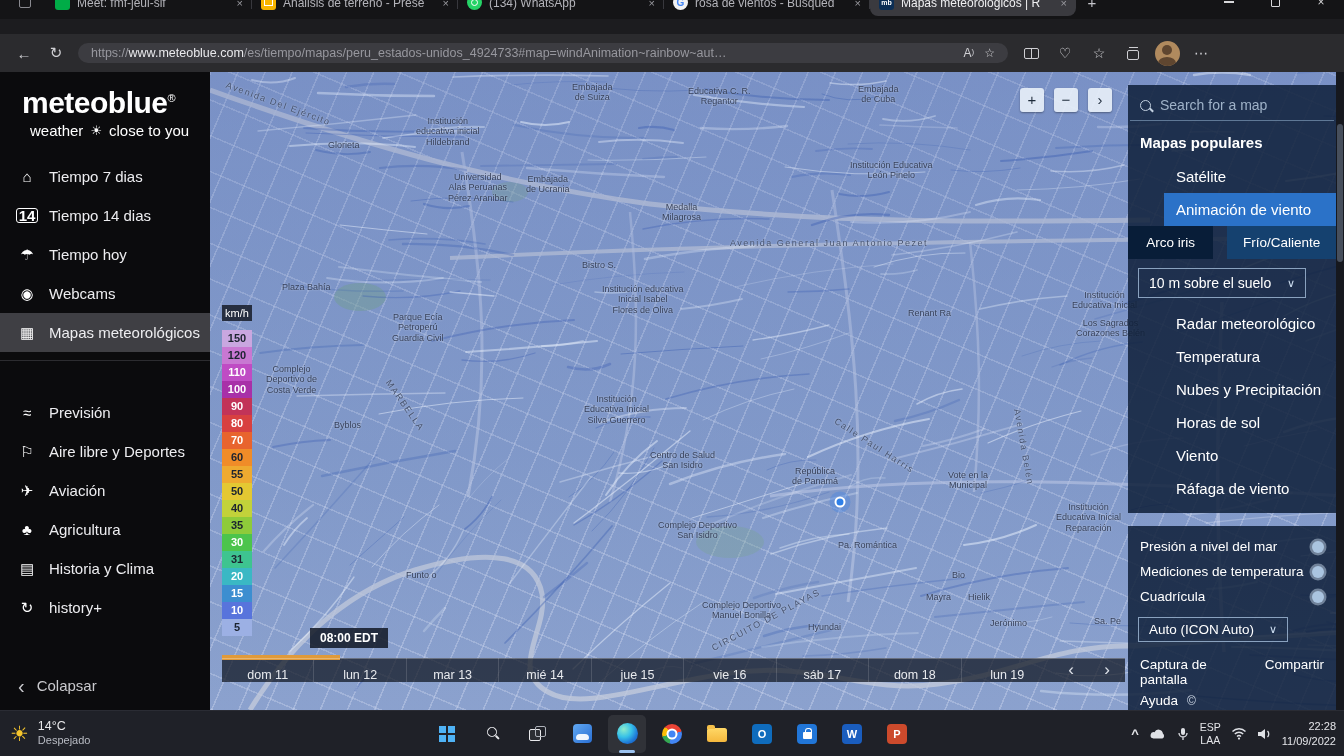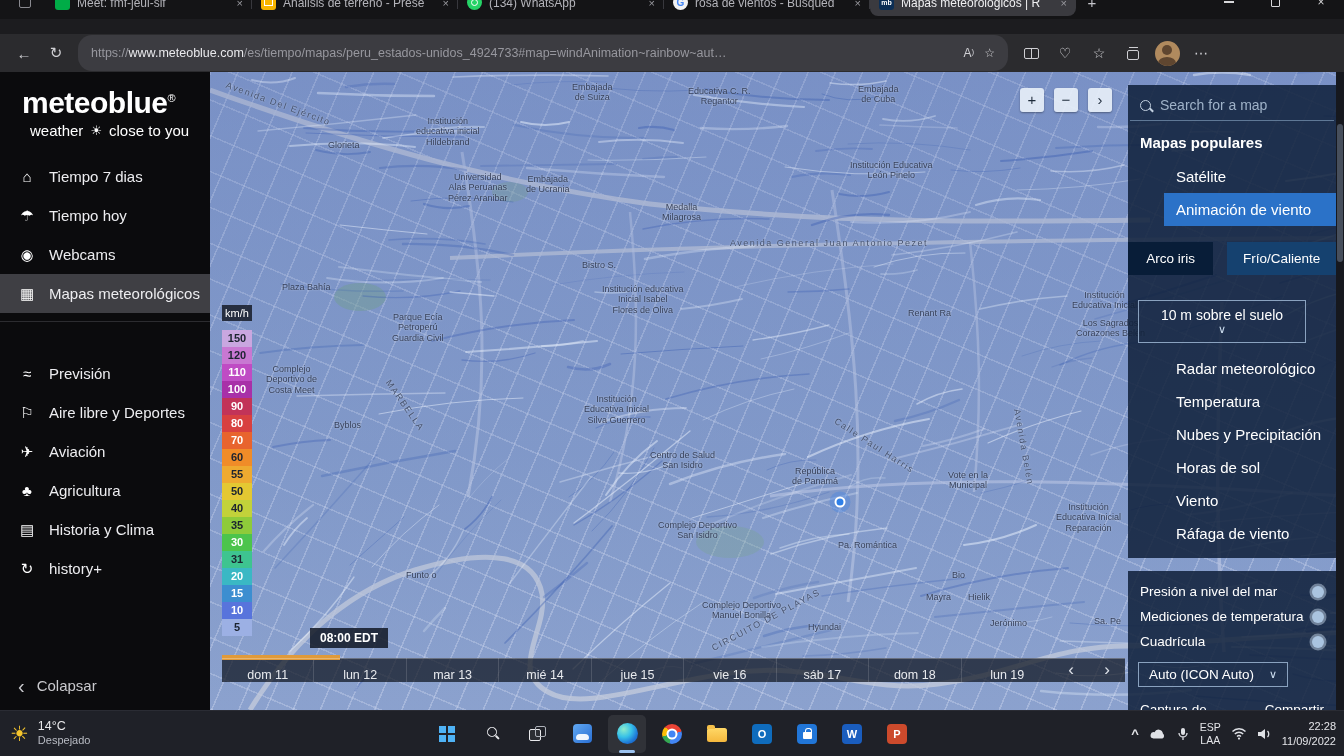--- a/index.html
+++ b/index.html
@@ -26,21 +26,21 @@
   .fav-meteoblue{background:#0b2e55;font-size:7px;}
   .newtab{width:28px;height:26px;margin:0 0 4px 2px;display:flex;align-items:center;justify-content:center;color:#c6c6cc;font-size:15px;border-radius:6px;}
   .win-controls{margin-left:auto;display:flex;height:34px;}
   .wc{width:46px;height:34px;display:flex;align-items:center;justify-content:center;color:#d8d8da;font-size:12px;}
   .wc-min{width:10px;height:1.5px;background:#d8d8da;}
   .wc-max{width:9px;height:9px;border:1.3px solid #d8d8da;border-radius:1px;}
 
   
   .addrbar{position:absolute;top:34px;left:0;right:0;height:38px;background:#2b2b2e;display:flex;align-items:center;padding:0 10px;gap:4px;}
   .nav-ico{width:28px;height:28px;display:flex;align-items:center;justify-content:center;color:#cfcfd3;font-size:15px;border-radius:6px;}
-  .url-pill{flex:1;max-width:930px;height:36px;background:#3c3c41;border-radius:14px;display:flex;align-items:center;padding:0 13px;font-size:12.5px;color:#97979e;overflow:hidden;margin:8px 4px;}
+  .url-pill{flex:1;max-width:930px;height:20px;background:#3c3c41;border-radius:14px;display:flex;align-items:center;padding:0 13px;font-size:12.5px;color:#97979e;overflow:hidden;margin:8px 4px;}
   .url-domain{color:#e9e9ec;}
   .url-path{white-space:nowrap;overflow:hidden;flex:1;}
   .pill-ico{flex:none;margin-left:10px;color:#cfcfd3;font-size:12px;position:relative;}
   .read-aloud::after{content:")";font-size:8px;position:relative;top:-3px;}
   .toolbar-ico{width:30px;height:28px;display:flex;align-items:center;justify-content:center;color:#cfcfd3;font-size:14px;border-radius:6px;}
   .split-ico{width:15px;height:11px;border:1.4px solid #cfcfd3;border-radius:2px;position:relative;}
   .split-ico::after{content:"";position:absolute;left:6px;top:0;bottom:0;width:1.4px;background:#cfcfd3;}
   .collections-ico{width:12px;height:10px;border:1.4px solid #cfcfd3;border-radius:2px;position:relative;margin-top:4px;}
   .collections-ico::before{content:"";position:absolute;top:-4.5px;left:1px;width:9px;height:1.6px;background:#cfcfd3;}
   .avatar{width:25px;height:25px;border-radius:50%;background:#a5relax;background:#b08a5e;position:relative;overflow:hidden;flex:none;}
@@ -98,24 +98,24 @@
   .panel{position:absolute;top:13px;right:8px;width:208px;color:#fff;}
   .panel-section{background:rgba(14,30,56,.85);margin-bottom:13px;padding-bottom:8px;}
   .search-row{display:flex;align-items:center;gap:9px;padding:12px 10px 7px;border-bottom:1px solid #5f7896;margin:0 2px;}
   .mag{width:11px;height:11px;border:1.7px solid #c2d0e0;border-radius:50%;position:relative;flex:none;}
   .mag::after{content:"";position:absolute;width:5px;height:1.7px;background:#c2d0e0;transform:rotate(45deg);right:-4px;bottom:-1px;}
   .search-input{background:transparent;border:none;outline:none;color:#cfd9e6;font-size:14px;width:160px;}
   .search-input::placeholder{color:#9fb2c8;}
   .panel-heading{font-weight:bold;padding:13px 12px 9px;font-size:15px;}
   .panel-item{padding:8px 12px;font-size:15px;margin-left:36px;}
   .panel-item.active{background:#2b72c8;}
-  .variant-row{display:flex;gap:14px;padding:16px 0;}
+  .variant-row{display:flex;gap:14px;padding:0 0;}
   .variant-btn{border:none;color:#fff;font-size:13.5px;padding:9px 4px;background:#15416f;flex:1.3;}
   .variant-btn.selected{background:#081d38;flex:1;}
-  .panel-dropdown{margin:9px 10px;border:1px solid #8aa2bf;padding:6px 10px;display:flex;justify-content:space-between;align-items:center;font-size:14px;width:168px;flex-direction:column;}
+  .panel-dropdown{margin:9px 10px;border:1px solid #8aa2bf;padding:6px 10px;display:flex;justify-content:space-between;align-items:center;font-size:14px;width:168px;}
   .chev{font-size:11px;color:#cfe0f2;}
   .overlay-row{display:flex;justify-content:space-between;align-items:center;padding:5px 12px;font-size:13.5px;}
   .knob{width:12px;height:12px;border-radius:50%;background:#aac4e0;box-shadow:0 0 0 2.5px rgba(210,228,246,.45);flex:none;}
   .model-dropdown{margin:8px 10px 6px;border:1px solid #8aa2bf;padding:4px 10px;display:flex;justify-content:space-between;align-items:center;font-size:13.5px;width:150px;}
   .panel-footer{display:flex;gap:16px;padding:9px 12px 2px;font-size:13.5px;}
   .help-row{display:flex;gap:9px;padding:4px 12px 4px;font-size:13.5px;align-items:center;}
   .copy-icon{font-size:12px;color:#cfd9e6;}
 
   .v-scrollbar{position:absolute;right:0;top:0;bottom:0;width:8px;background:#16181e;}
   .v-thumb{position:absolute;right:1px;top:52px;width:6px;height:138px;background:#474f5c;border-radius:3px;}
@@ -234,20 +234,24 @@
       <div class="logo"><span>meteoblue</span><sup>®</sup></div>
       <div class="tagline">
         <span>weather</span>
         <span class="sun-glyph">☀</span>
         <span>close to you</span>
       </div>
       <div>
           <div class="side-item">
             <span class="ico">⌂</span>
             <span class="side-label">Tiempo 7 dias</span>
+          </div>
+          <div class="side-item">
+            <span class="ico ico-cal14">14</span>
+            <span class="side-label">Tiempo 14 dias</span>
           </div>
           <div class="side-item">
             <span class="ico">☂</span>
             <span class="side-label">Tiempo hoy</span>
           </div>
           <div class="side-item">
             <span class="ico">◉</span>
             <span class="side-label">Webcams</span>
           </div>
           <div class="side-item active">
@@ -519,21 +523,21 @@
           <div class="map-label" style="left: 182px; top: 240px;">Parque Ecía
 Petroperú
 Guardia Civil</div>
           <div class="map-label" style="left: 698px; top: 236px;">Renant Ra</div>
           <div class="map-label" style="left: 862px; top: 218px;">Institución
 Educativa Inicial</div>
           <div class="map-label" style="left: 866px; top: 246px;">Los Sagrados
 Corazones Belén</div>
           <div class="map-label" style="left: 56px; top: 292px;">Complejo
 Deportivo de
-Costa Meet</div>
+Costa Verde</div>
           <div class="map-label street" style="left: 182px; top: 306px; transform: rotate(55deg);">MARBELLA</div>
           <div class="map-label" style="left: 124px; top: 348px;">Byblos</div>
           <div class="map-label" style="left: 374px; top: 322px;">Institución
 Educativa Inicial
 Silva Guerrero</div>
           <div class="map-label street" style="left: 628px; top: 344px; transform: rotate(33deg);">Calle Paul Harris</div>
           <div class="map-label" style="left: 440px; top: 378px;">Centro de Salud
 San Isidro</div>
           <div class="map-label" style="left: 582px; top: 394px;">República
 de Panamá</div>

